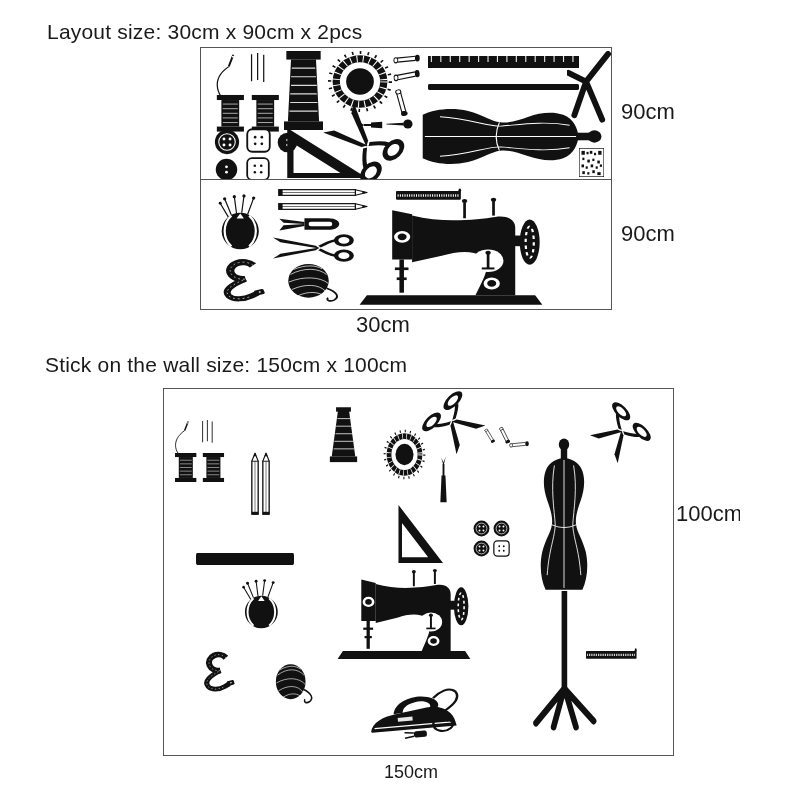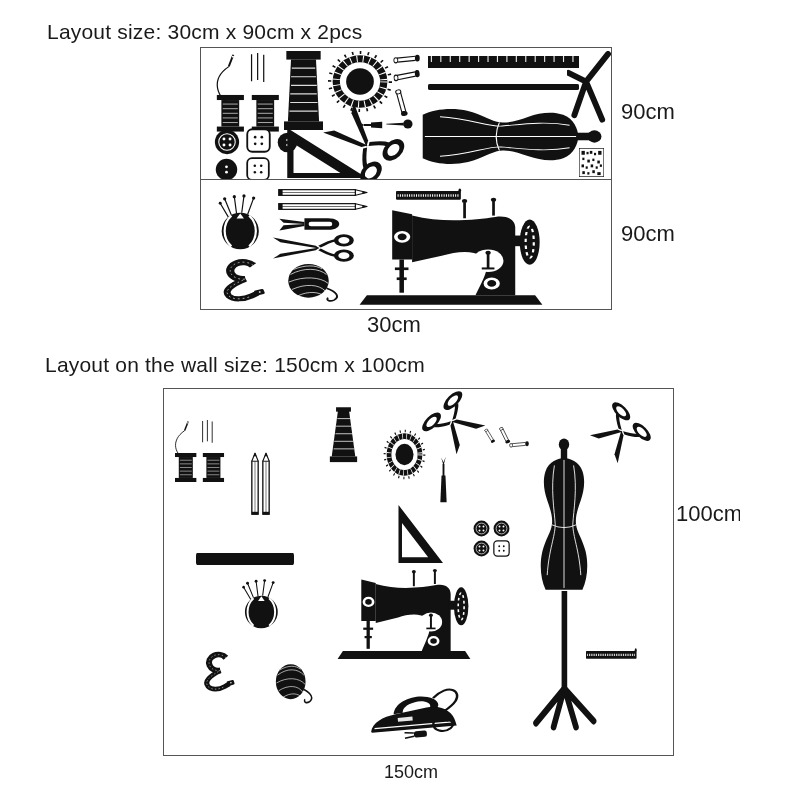--- a/index.html
+++ b/index.html
@@ -320,23 +320,23 @@
     <svg class="ic" style="left:195px;top:8px;width:68px;height:14px">
         <use href="#sym-zipper"></use>
       </svg>
     <svg class="ic" style="left:155px;top:13px;width:190px;height:113px">
         <use href="#sym-machine"></use>
       </svg>
   </div>
 
   <div class="dim" style="left:621px;top:99px">90cm</div>
   <div class="dim" style="left:621px;top:221px">90cm</div>
-  <div class="dim" style="left:367px;top:312px">30cm</div>
-
-  <div class="heading" style="left:45px;top:353px">Layout on the wall size: 150cm x 100cm</div>
+  <div class="dim" style="left:356px;top:312px">30cm</div>
+
+  <div class="heading" style="left:45px;top:353px">Stick on the wall size: 150cm x 100cm</div>
 
   <div class="sheet" style="left:163px;top:388px;width:509px;height:366px">
     <svg class="ic" style="left:5px;top:31px;width:60px;height:63px">
         <use href="#sym-spoolsneedle"></use>
       </svg>
     <svg class="ic" style="left:86px;top:62px;width:10px;height:64px">
         <use href="#sym-pencilv"></use>
       </svg>
     <svg class="ic" style="left:97px;top:62px;width:10px;height:64px">
         <use href="#sym-pencilv"></use>

